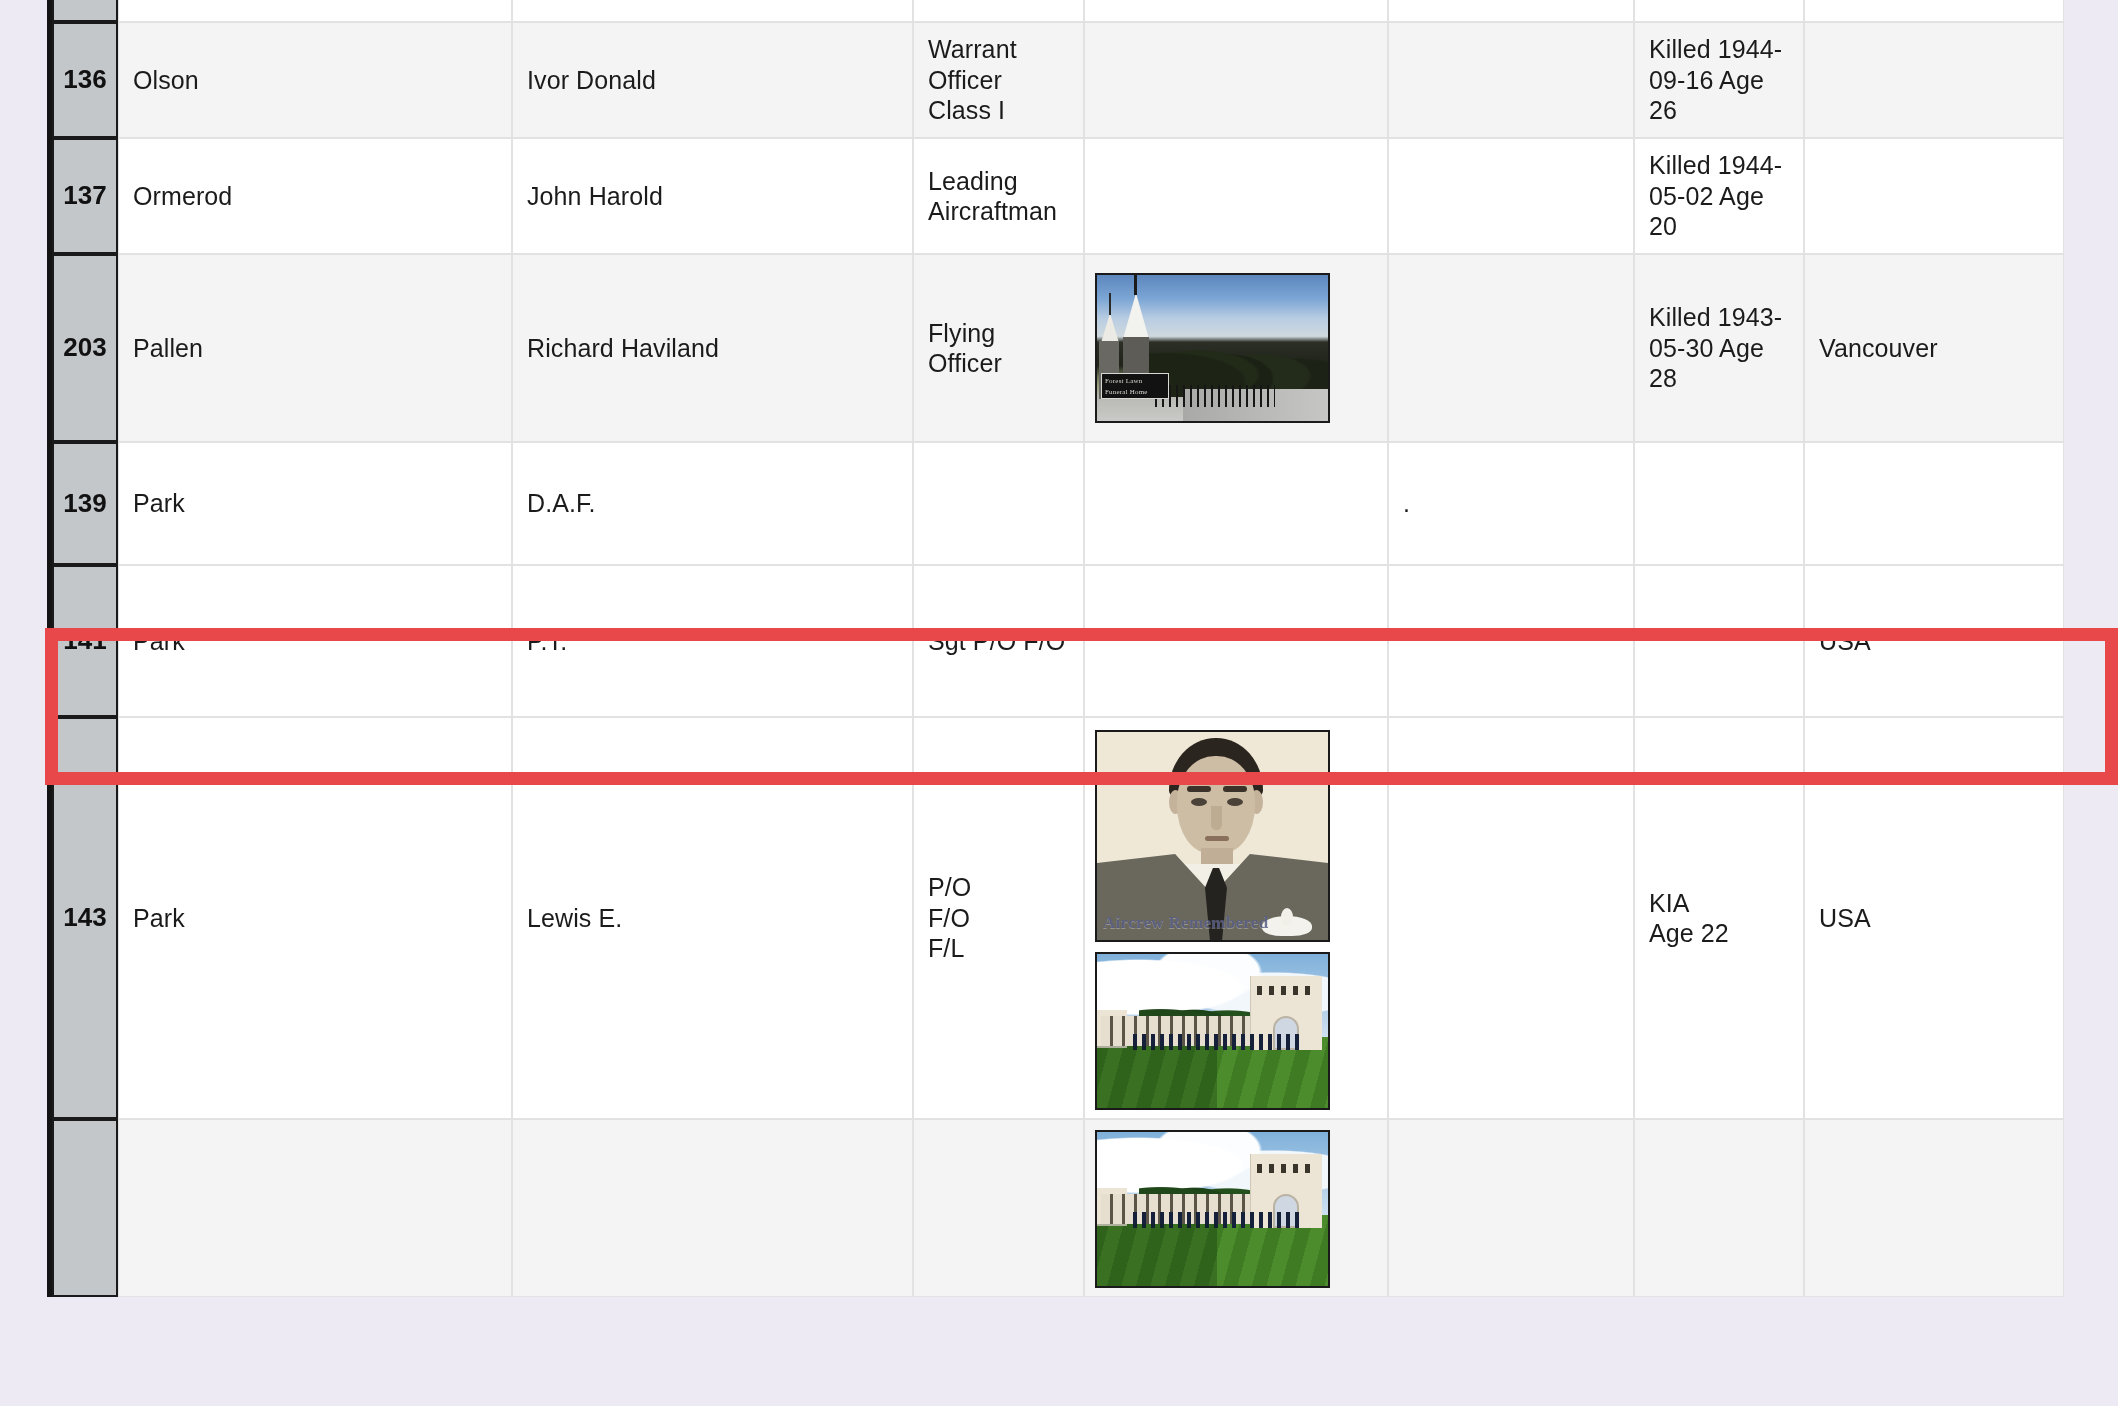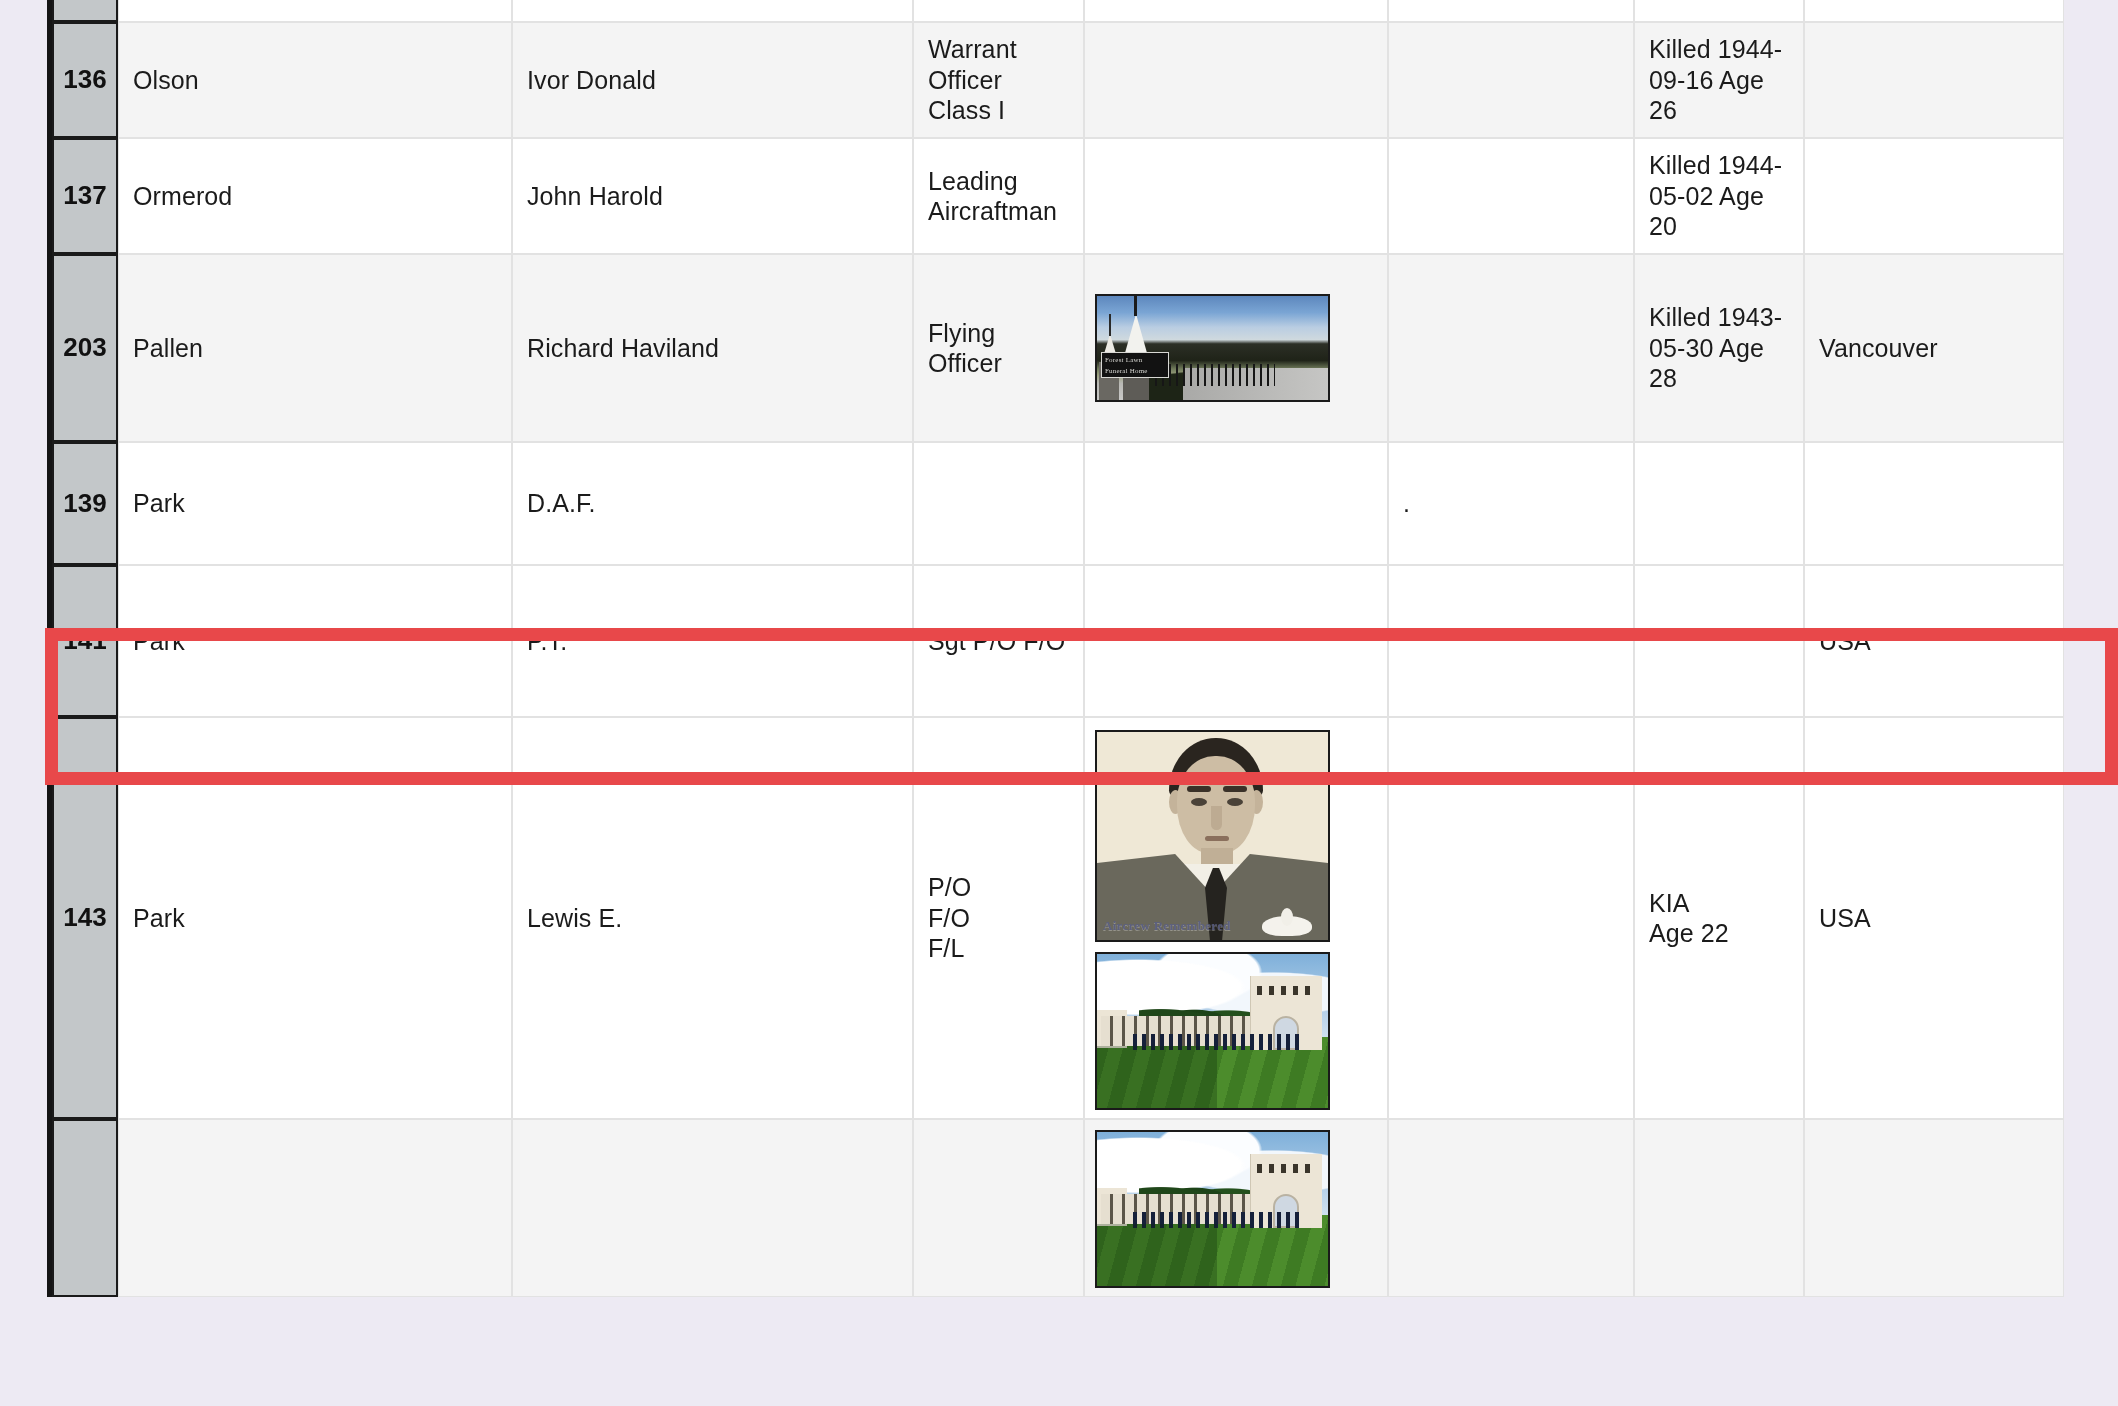--- a/index.html
+++ b/index.html
@@ -89,21 +89,21 @@
     display: block;
     border: 2px solid #1a1a1a;
     position: relative;
     overflow: hidden;
     margin: 0 0 10px 0;
   }
   .photo:last-child { margin-bottom: 0; }
 
   
   .ph-forestlawn {
-    width: 235px; height: 108px;
+    width: 235px; height: 150px;
     background:
       linear-gradient(to bottom, #5d87bd 0%, #7aa5d4 16%, #b9cde2 30%, #cfd9de 42%, #2c2f26 46%, #1f2318 62%, #6f7a5a 70%, #9aa07f 76%, #b9b9b5 84%, #c9c9c7 100%);
     padding-left: 36px;
   }
   .ph-forestlawn .spire-a {
     position:absolute; left:26px; top:18px; width:0;height:0;
     border-left:13px solid transparent; border-right:13px solid transparent;
     border-bottom:46px solid #f2f2ee;
   }
   .ph-forestlawn .spire-a::after{
@@ -191,21 +191,21 @@
     position:absolute; right:16px; bottom:4px; width:50px; height:20px;
     background:#f4f2ec; border-radius:50% 50% 40% 40%;
   }
   .ph-portrait .wing::before{
     content:""; position:absolute; left:19px; top:-8px; width:12px; height:18px;
     background:#f1efe8; border-radius:50%;
   }
   .ph-portrait .wm{
     position:absolute; left:6px; bottom:6px;
     font-family:"Liberation Serif", serif; font-weight:bold;
-    font-size:13px; color:#5a5f86; opacity:.85; letter-spacing:.3px;
+    font-size:17px; color:#5a5f86; opacity:.85; letter-spacing:.3px;
     text-shadow:0 1px 0 rgba(255,255,255,.35);
     white-space:nowrap;
   }
 
   
   .ph-memorial {
     width: 235px; height: 158px;
     background: linear-gradient(to bottom,#8fb6dc 0%, #cfdcea 28%, #e6edf3 44%, #cfe0c6 50%, #3c6b23 56%, #3e7325 100%);
   }
   .ph-memorial .sky{

